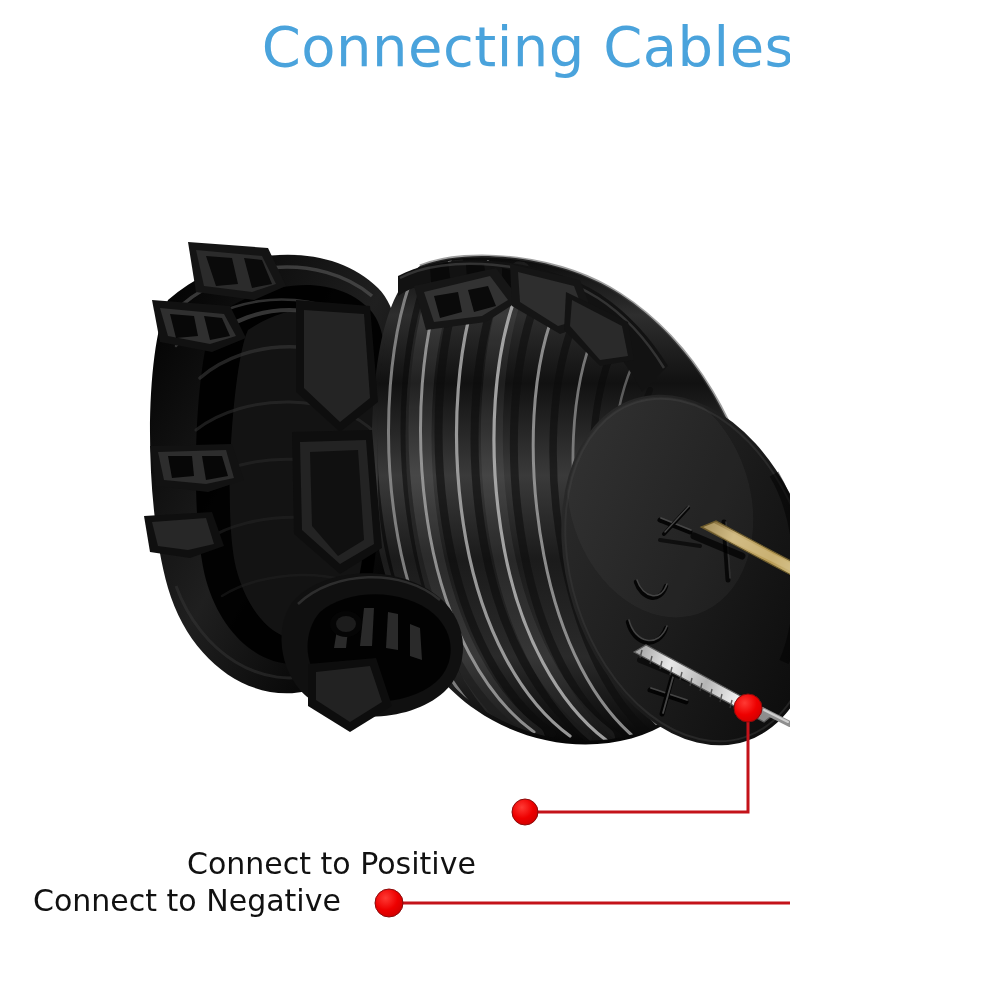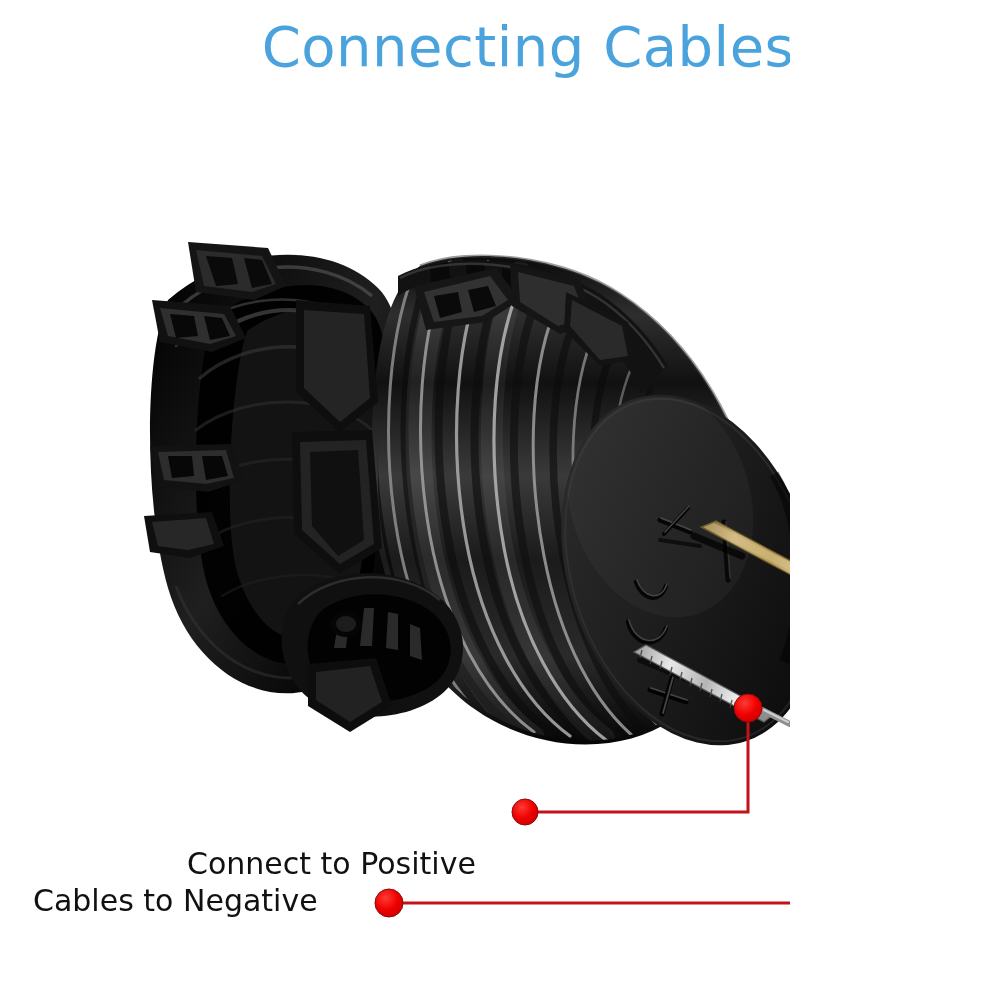--- a/index.html
+++ b/index.html
@@ -391,15 +391,15 @@
 
     <g>
       <path d="M 538 812 L 748 812 L 748 722" fill="none" stroke="#c4121a" stroke-width="3" stroke-linecap="square" stroke-linejoin="miter"></path>
       <circle cx="748" cy="708" r="14" fill="url(#dotGrad)" stroke="#8a0b0b" stroke-width="1"></circle>
       <circle cx="525" cy="812" r="13" fill="url(#dotGrad)" stroke="#8a0b0b" stroke-width="1"></circle>
     </g>
   </svg>
 
   <div id="label-positive" class="callout-label">Connect to Positive</div>
 
-  <div id="label-negative" class="callout-label">Cables to Negative</div>
+  <div id="label-negative" class="callout-label">Connect to Negative</div>
 
 </div>
 
 </body></html>

